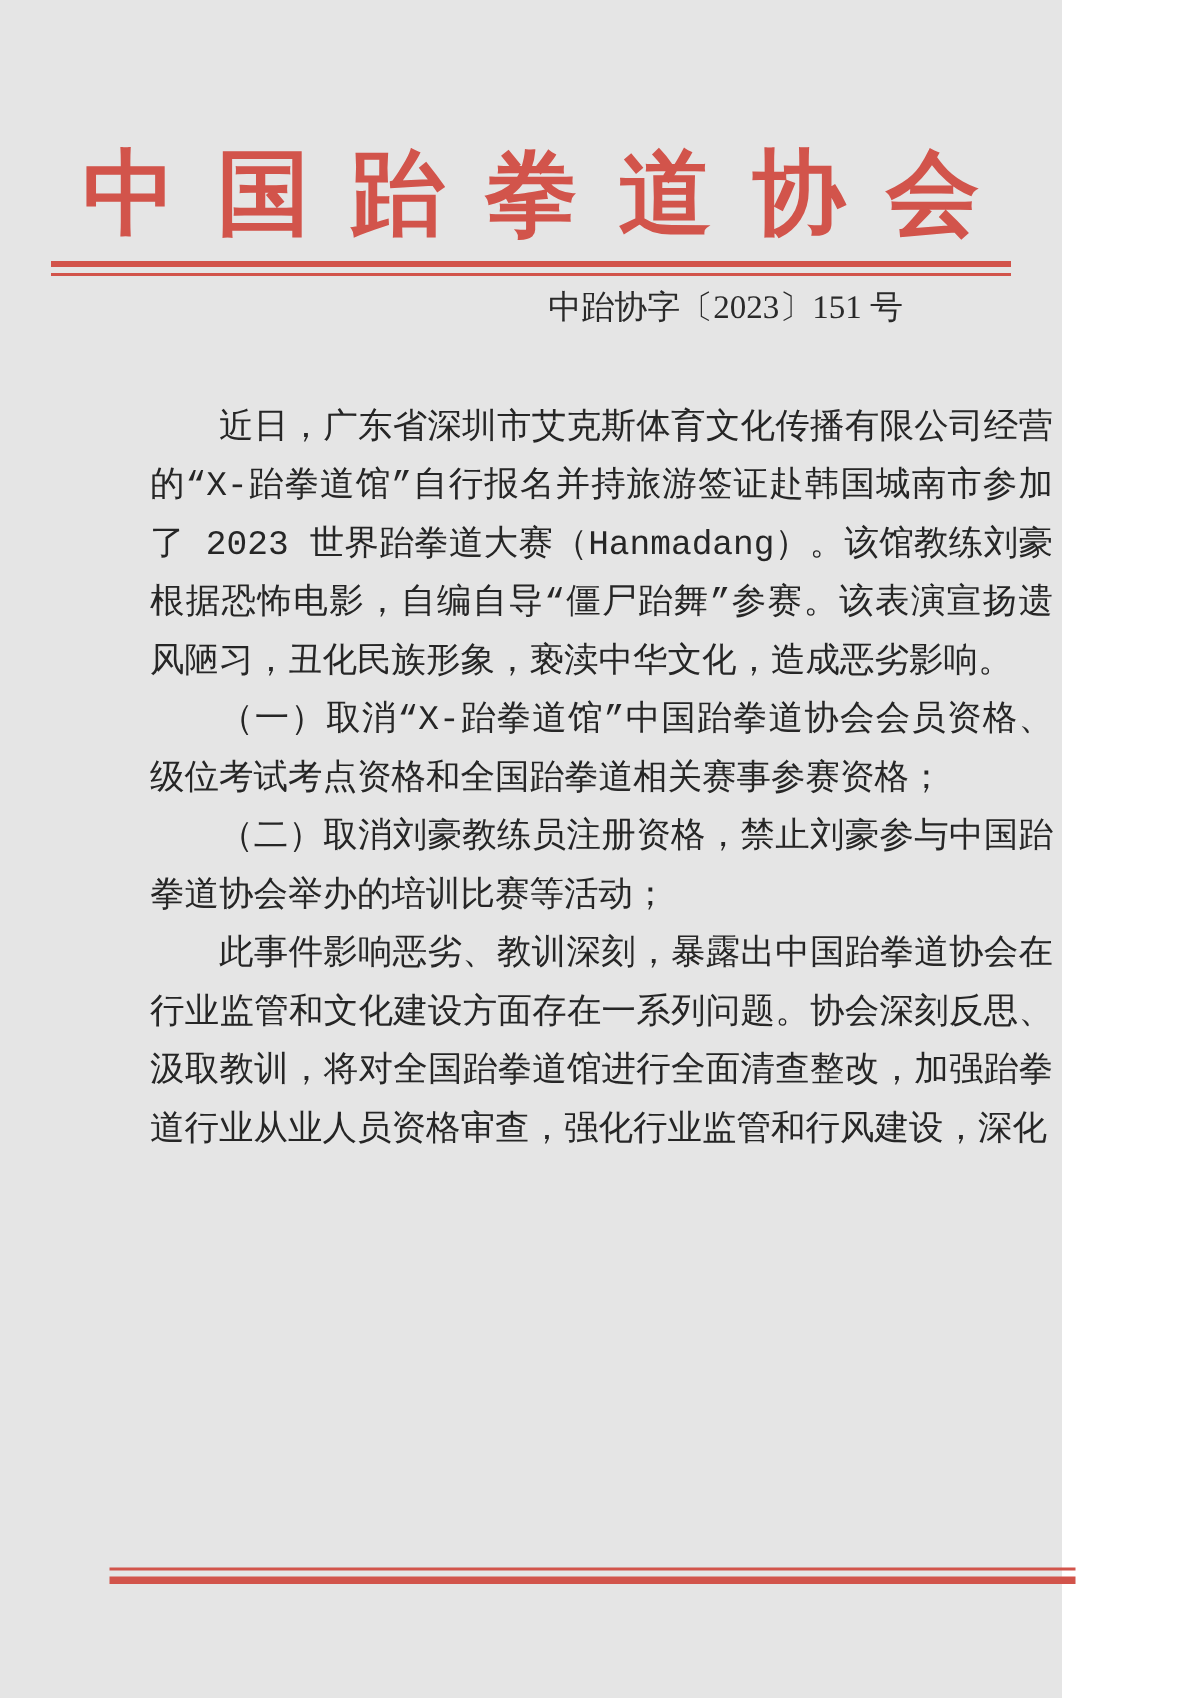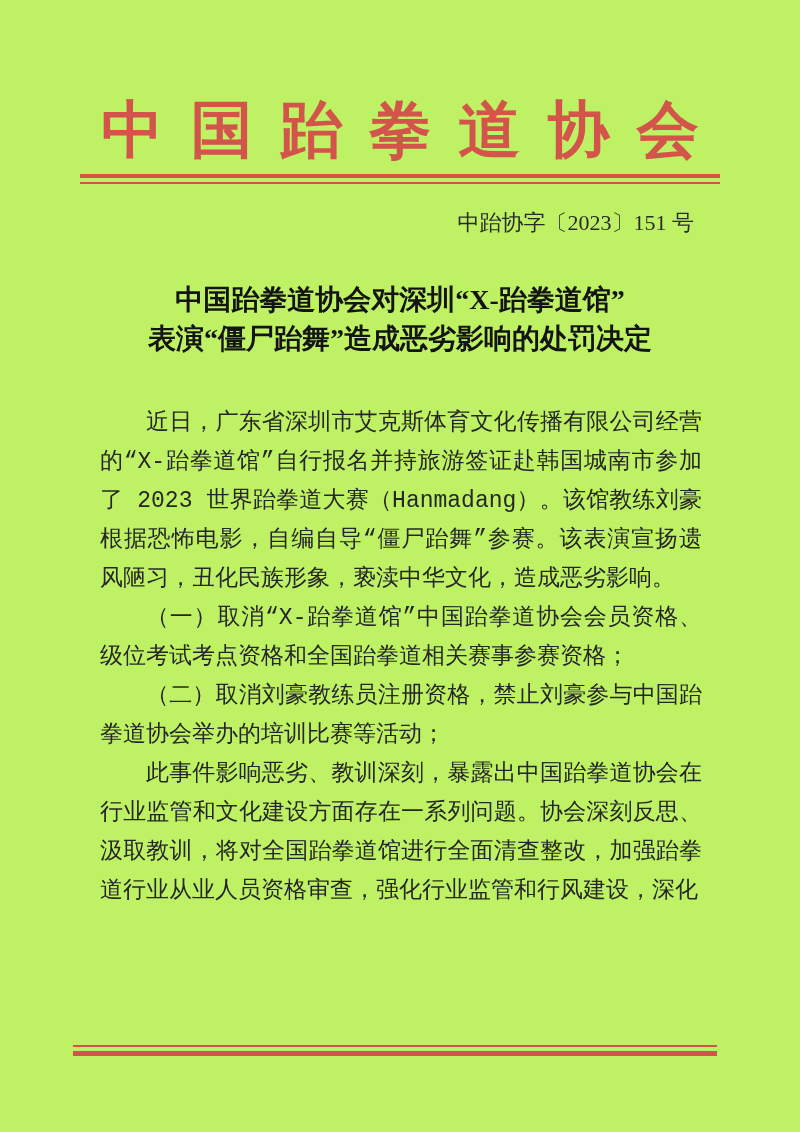--- a/index.html
+++ b/index.html
@@ -6,43 +6,43 @@
   * { margin: 0; padding: 0; box-sizing: border-box; }
   html, body { background: #ffffff; }
   body {
     width: 800px; height: 1132px;
     font-family: "Liberation Serif", "DejaVu Serif", serif;
     color: var(--ink);
     overflow: hidden;
   }
   .page {
     position: relative;
-    width: 800px; height: 1132px;
-    background: #bef264;
+    width: 708px; height: 1132px;
+    background: #e5e5e5;
   }
   .org-title {
     padding-top: 94px;
     text-align: center;
     font-size: 62px;
     line-height: 72px;
     font-weight: bold;
     color: var(--red);
     letter-spacing: 0.44em;
     padding-left: 0.44em; 
     white-space: nowrap;
   }
   .header-rule {
     width: 640px;
     height: 10px;
     margin: 8px auto 0;
     border-top: 4px solid var(--red);
     border-bottom: 2px solid var(--red);
   }
   .doc-number {
-    margin-top: 24px;
+    margin-top: 6px;
     padding-right: 106px;
     text-align: right;
     font-size: 22px;
     line-height: 30px;
     color: #2a2a2a;
     font-family: Liberation Serif, serif;
   }
   .doc-title {
     margin-top: 42px;
     text-align: center;
@@ -79,24 +79,20 @@
 <body>
 
 <div class="page">
 
   <div class="org-title">中国跆拳道协会</div>
 
   <div class="header-rule"></div>
 
   <div class="doc-number">中跆协字〔2023〕151 号</div>
 
-  <div class="doc-title">
-    <div>中国跆拳道协会对深圳“X-跆拳道馆”</div>
-    <div>表演“僵尸跆舞”造成恶劣影响的处罚决定</div>
-  </div>
 
   <div class="body-text">
     <p>近日，广东省深圳市艾克斯体育文化传播有限公司经营的“X-跆拳道馆”自行报名并持旅游签证赴韩国城南市参加了 2023 世界跆拳道大赛（Hanmadang）。该馆教练刘豪根据恐怖电影，自编自导“僵尸跆舞”参赛。该表演宣扬遗风陋习，丑化民族形象，亵渎中华文化，造成恶劣影响。</p>
     <p>（一）取消“X-跆拳道馆”中国跆拳道协会会员资格、级位考试考点资格和全国跆拳道相关赛事参赛资格；</p>
     <p>（二）取消刘豪教练员注册资格，禁止刘豪参与中国跆拳道协会举办的培训比赛等活动；</p>
     <p>此事件影响恶劣、教训深刻，暴露出中国跆拳道协会在行业监管和文化建设方面存在一系列问题。协会深刻反思、汲取教训，将对全国跆拳道馆进行全面清查整改，加强跆拳道行业从业人员资格审查，强化行业监管和行风建设，深化</p>
   </div>
 
   <div class="footer-rule"></div>
 

